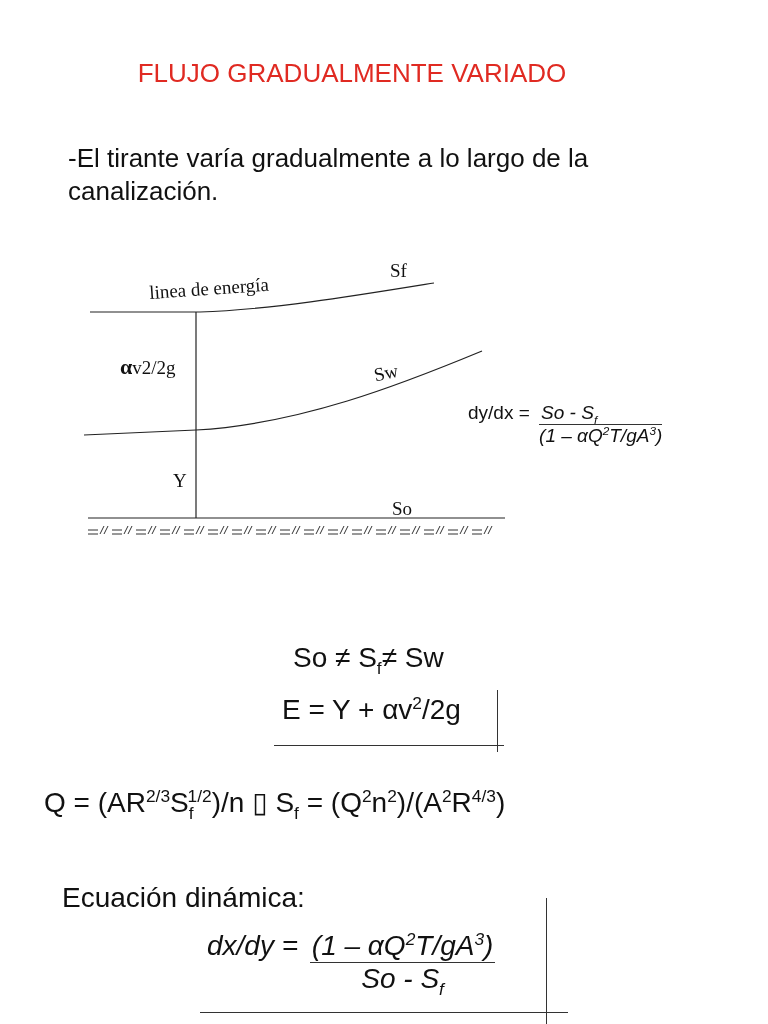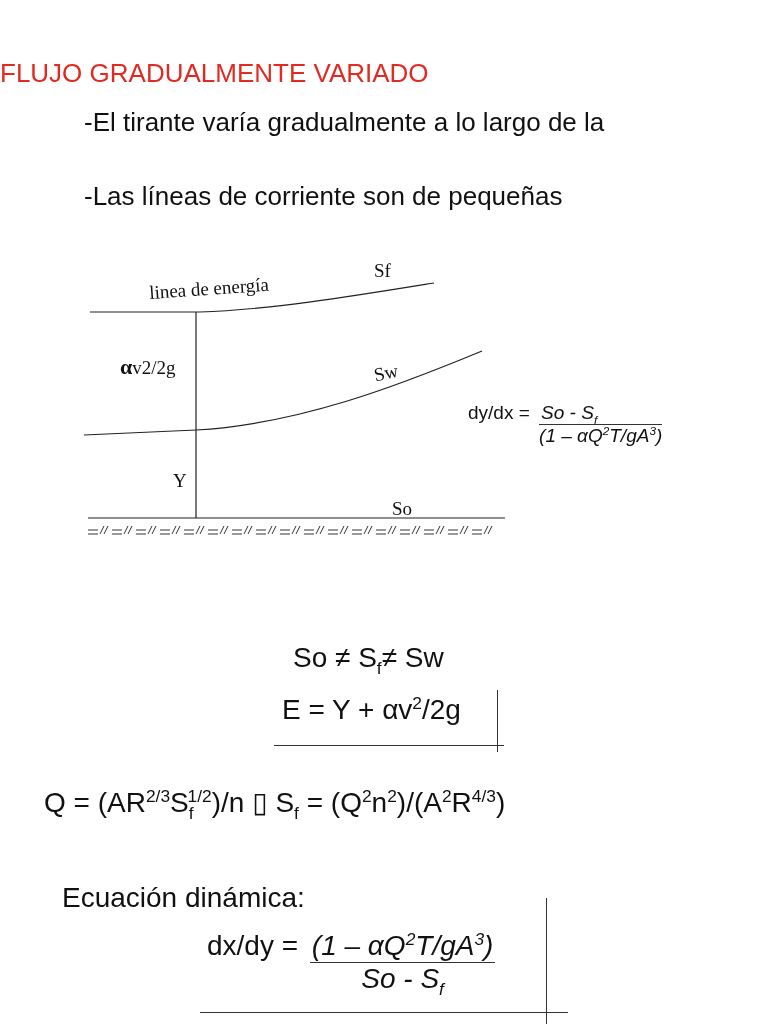--- a/index.html
+++ b/index.html
@@ -1,38 +1,38 @@
 <!DOCTYPE html>
 <html><head>
 <meta charset="utf-8">
 <style>
   html, body { margin: 0; padding: 0; background: #ffffff; }
   body { width: 768px; height: 1024px; position: relative; overflow: hidden;
          font-family: "Liberation Sans", sans-serif; color: #111111; }
   .abs { position: absolute; white-space: nowrap; }
-  .title { left: 0; width: 704px; top: 58px; font-size: 26px; color: #e02a22; }
-  .para { left: 84px; font-size: 26px; line-height: 33px; }
+  .title { left: 0; width: 704px; top: 58px; text-align: center; font-size: 26px; color: #e02a22; }
+  .para { left: 68px; font-size: 26px; line-height: 33px; margin-top: 36px; }
   .serif { font-family: "Liberation Serif", serif; }
   .diag-label { font-size: 19px; color: #111; }
   sub, sup { font-size: 62%; line-height: 0; }
   .frac { display: inline-block; vertical-align: middle; text-align: center; font-style: italic; }
   .frac .num { display: block; border-bottom: 1.5px solid #333; padding: 0 2px; }
   .frac .den { display: block; }
   .rule { position: absolute; background: #333; }
 </style>
 </head>
 <body>
 
 <div class="abs title">FLUJO GRADUALMENTE VARIADO</div>
 
 <div class="abs para" style="top:106px;">
   <div>-El tirante varía gradualmente a lo largo de la</div>
+  <div>canalización.</div>
 </div>
 <div class="abs para" style="top:180px;">
-  <div>-Las líneas de corriente son de pequeñas</div>
 </div>
 
 <svg class="abs" style="left:0;top:0;" width="768" height="560">
   <g>
     <path d="M90 312 L200 312 C270 310 360 295 434 283" fill="none" stroke="#222" stroke-width="1.2"></path>
   </g>
   <g>
     <path d="M84 435 L196 430 C300 424 400 385 482 351" fill="none" stroke="#222" stroke-width="1.2"></path>
   </g>
   <g>
@@ -56,21 +56,21 @@
                M376 530 h10 M376 534 h10 M388 534 l4 -8 M392 534 l4 -8
                M400 530 h10 M400 534 h10 M412 534 l4 -8 M416 534 l4 -8
                M424 530 h10 M424 534 h10 M436 534 l4 -8 M440 534 l4 -8
                M448 530 h10 M448 534 h10 M460 534 l4 -8 M464 534 l4 -8
                M472 530 h10 M472 534 h10 M484 534 l4 -8 M488 534 l4 -8"></path>
     </g>
   </g>
 </svg>
 
 <div class="abs serif diag-label" style="left:150px;top:282px;font-size:19px;transform:rotate(-4deg);transform-origin:left bottom;">linea de energía</div>
-<div class="abs serif diag-label" style="left:374px;top:260px;">Sf</div>
+<div class="abs serif diag-label" style="left:390px;top:260px;">Sf</div>
 <div class="abs serif diag-label" style="left:120px;top:354px;"><span style="font-weight:bold;font-size:22px;">α</span><span>v2/2g</span></div>
 <div class="abs serif diag-label" style="left:374px;top:362px;transform:rotate(-12deg);">Sw</div>
 <div class="abs serif diag-label" style="left:173px;top:470px;">Y</div>
 <div class="abs serif diag-label" style="left:392px;top:498px;">So</div>
 
 <div class="abs" style="left:468px;top:402px;font-size:19px;">
   <span style="vertical-align:top;">dy/dx =</span>
   <span class="frac" style="vertical-align:top;margin-left:4px;">
     <span class="num" style="text-align:left;"><span>So - S</span><sub>f</sub></span>
     <span class="den"><span>(1 – αQ</span><sup>2</sup><span>T/gA</span><sup>3</sup><span>)</span></span>
@@ -80,20 +80,20 @@
 <div class="abs" style="left:293px;top:642px;font-size:28px;text-align:right;"><span>So ≠ S</span><sub>f</sub><span>≠ Sw</span></div>
 
 <div class="abs" style="left:282px;top:694px;font-size:28px;text-align:right;"><span>E = Y + αv</span><sup>2</sup><span>/2g</span></div>
 <div class="rule" style="left:274px;top:745px;width:230px;height:1px;"></div>
 <div class="rule" style="left:497px;top:690px;width:1px;height:62px;"></div>
 
 <div class="abs" style="left:44px;top:786px;font-size:28px;"><span>Q = (AR</span><sup>2/3</sup><span>S</span><sub>f</sub><sup style="margin-left:-6px;">1/2</sup><span>)/n</span> <span>▯</span> <span>S</span><sub>f</sub><span> = (Q</span><sup>2</sup><span>n</span><sup>2</sup><span>)/(A</span><sup>2</sup><span>R</span><sup>4/3</sup><span>)</span></div>
 
 <div class="abs" style="left:62px;top:882px;font-size:28px;">Ecuación dinámica:</div>
 <div class="abs" style="left:207px;top:930px;font-size:28px;">
-  <span style="vertical-align:top;">dx/dy =</span>
+  <span style="vertical-align:top;font-style:italic;">dx/dy =</span>
   <span class="frac" style="vertical-align:top;margin-left:4px;">
     <span class="num"><span>(1 – αQ</span><sup>2</sup><span>T/gA</span><sup>3</sup><span>)</span></span>
     <span class="den"><span>So - S</span><sub>f</sub></span>
   </span>
 </div>
 <div class="rule" style="left:200px;top:1012px;width:368px;height:1px;"></div>
 <div class="rule" style="left:546px;top:898px;width:1px;height:126px;"></div>
 
 </body></html>

